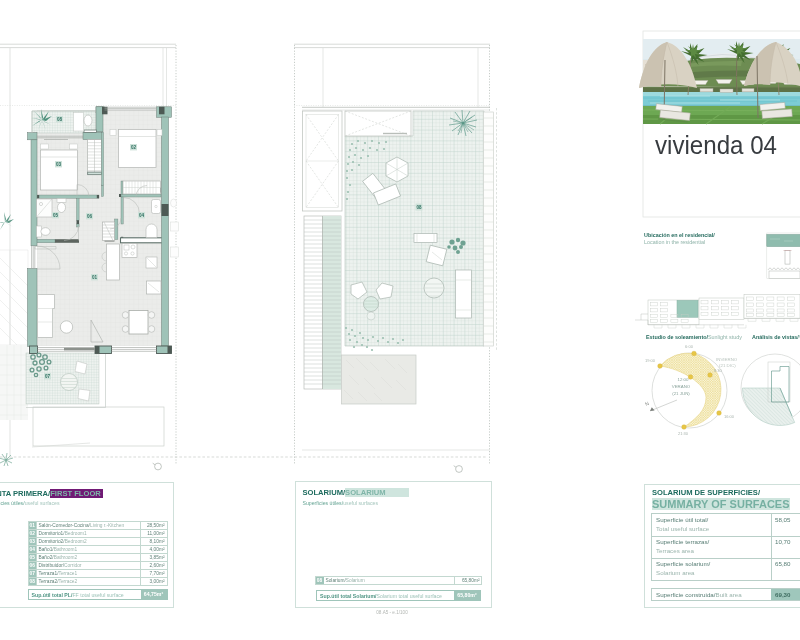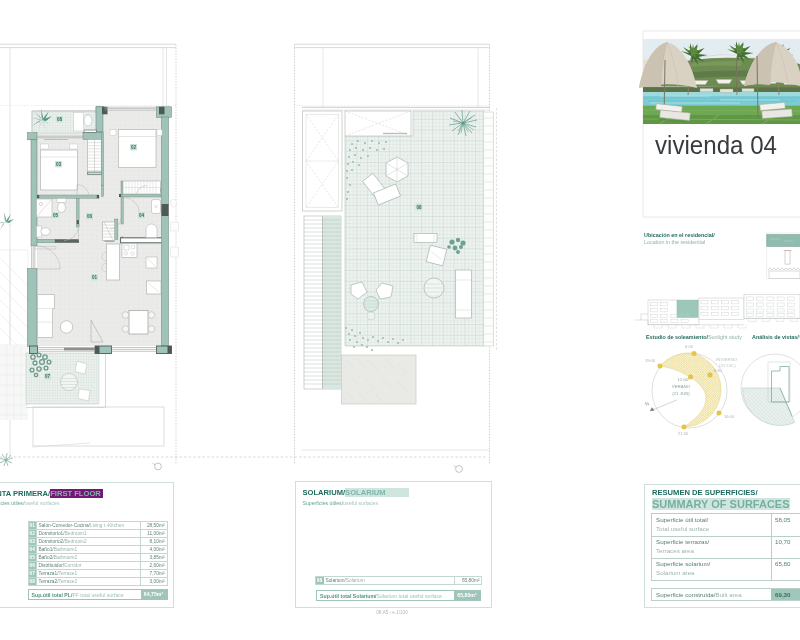--- a/index.html
+++ b/index.html
@@ -726,21 +726,21 @@
 
 <div class="abs" style="left:316px;top:590px;width:163px;height:9px;border:0.8px solid #9fc5ba;background:#fff;">
 <div class="abs" style="left:3px;top:2px;font-size:5.2px;font-weight:bold;color:#4f9584;white-space:nowrap;">Sup.útil total Solarium/<span style="font-weight:normal;color:#9ec3b9;">Solarium total useful surface</span></div>
 <div class="abs" style="right:0;top:0;width:26px;height:9px;background:#9fc5ba;color:#fff;font-size:5.2px;font-weight:bold;text-align:center;line-height:9px;">65,80m²</div>
 </div>
 
 <div class="abs" style="left:294px;top:610px;width:196px;text-align:center;font-size:4.6px;color:#b2b6b2;">08.A5 - e.1/100</div>
 
 <div class="abs" style="left:644px;top:484px;width:200px;height:122px;border:1px solid #cfe0da;background:#fff;"></div>
 
-<div class="abs" style="left:652px;top:487.5px;font-size:7.6px;font-weight:bold;color:#1d6b5e;white-space:nowrap;">RESUMEN DE SUPERFICIES/</div>
+<div class="abs" style="left:652px;top:487.5px;font-size:7.6px;font-weight:bold;color:#1d6b5e;white-space:nowrap;">SOLARIUM DE SUPERFICIES/</div>
 <div class="abs" style="left:652px;top:498px;font-size:11px;font-weight:bold;color:#76b0a2;white-space:nowrap;"><span style="background:#cfe5de;">SUMMARY OF SURFACES</span></div>
 
 <div class="abs" style="left:651px;top:512.5px;width:160px;height:66px;border:0.8px solid #b9cfc8;background:#fff;">
 <div class="abs" style="left:0;top:0;width:160px;height:22px;border-bottom:0.8px solid #b9cfc8;">
   <div class="abs" style="left:4px;top:2.5px;font-size:6.2px;color:#577d74;white-space:nowrap;">Superficie útil total/</div>
   <div class="abs" style="left:4px;top:11.5px;font-size:6.2px;color:#9ab4ac;white-space:nowrap;">Total useful surface</div>
   <div class="abs" style="left:123px;top:2.5px;font-size:6.2px;color:#577d74;">58,05</div>
 </div>
 <div class="abs" style="left:0;top:22px;width:160px;height:22px;border-bottom:0.8px solid #b9cfc8;">
   <div class="abs" style="left:4px;top:2.5px;font-size:6.2px;color:#577d74;white-space:nowrap;">Superficie terrazas/</div>

